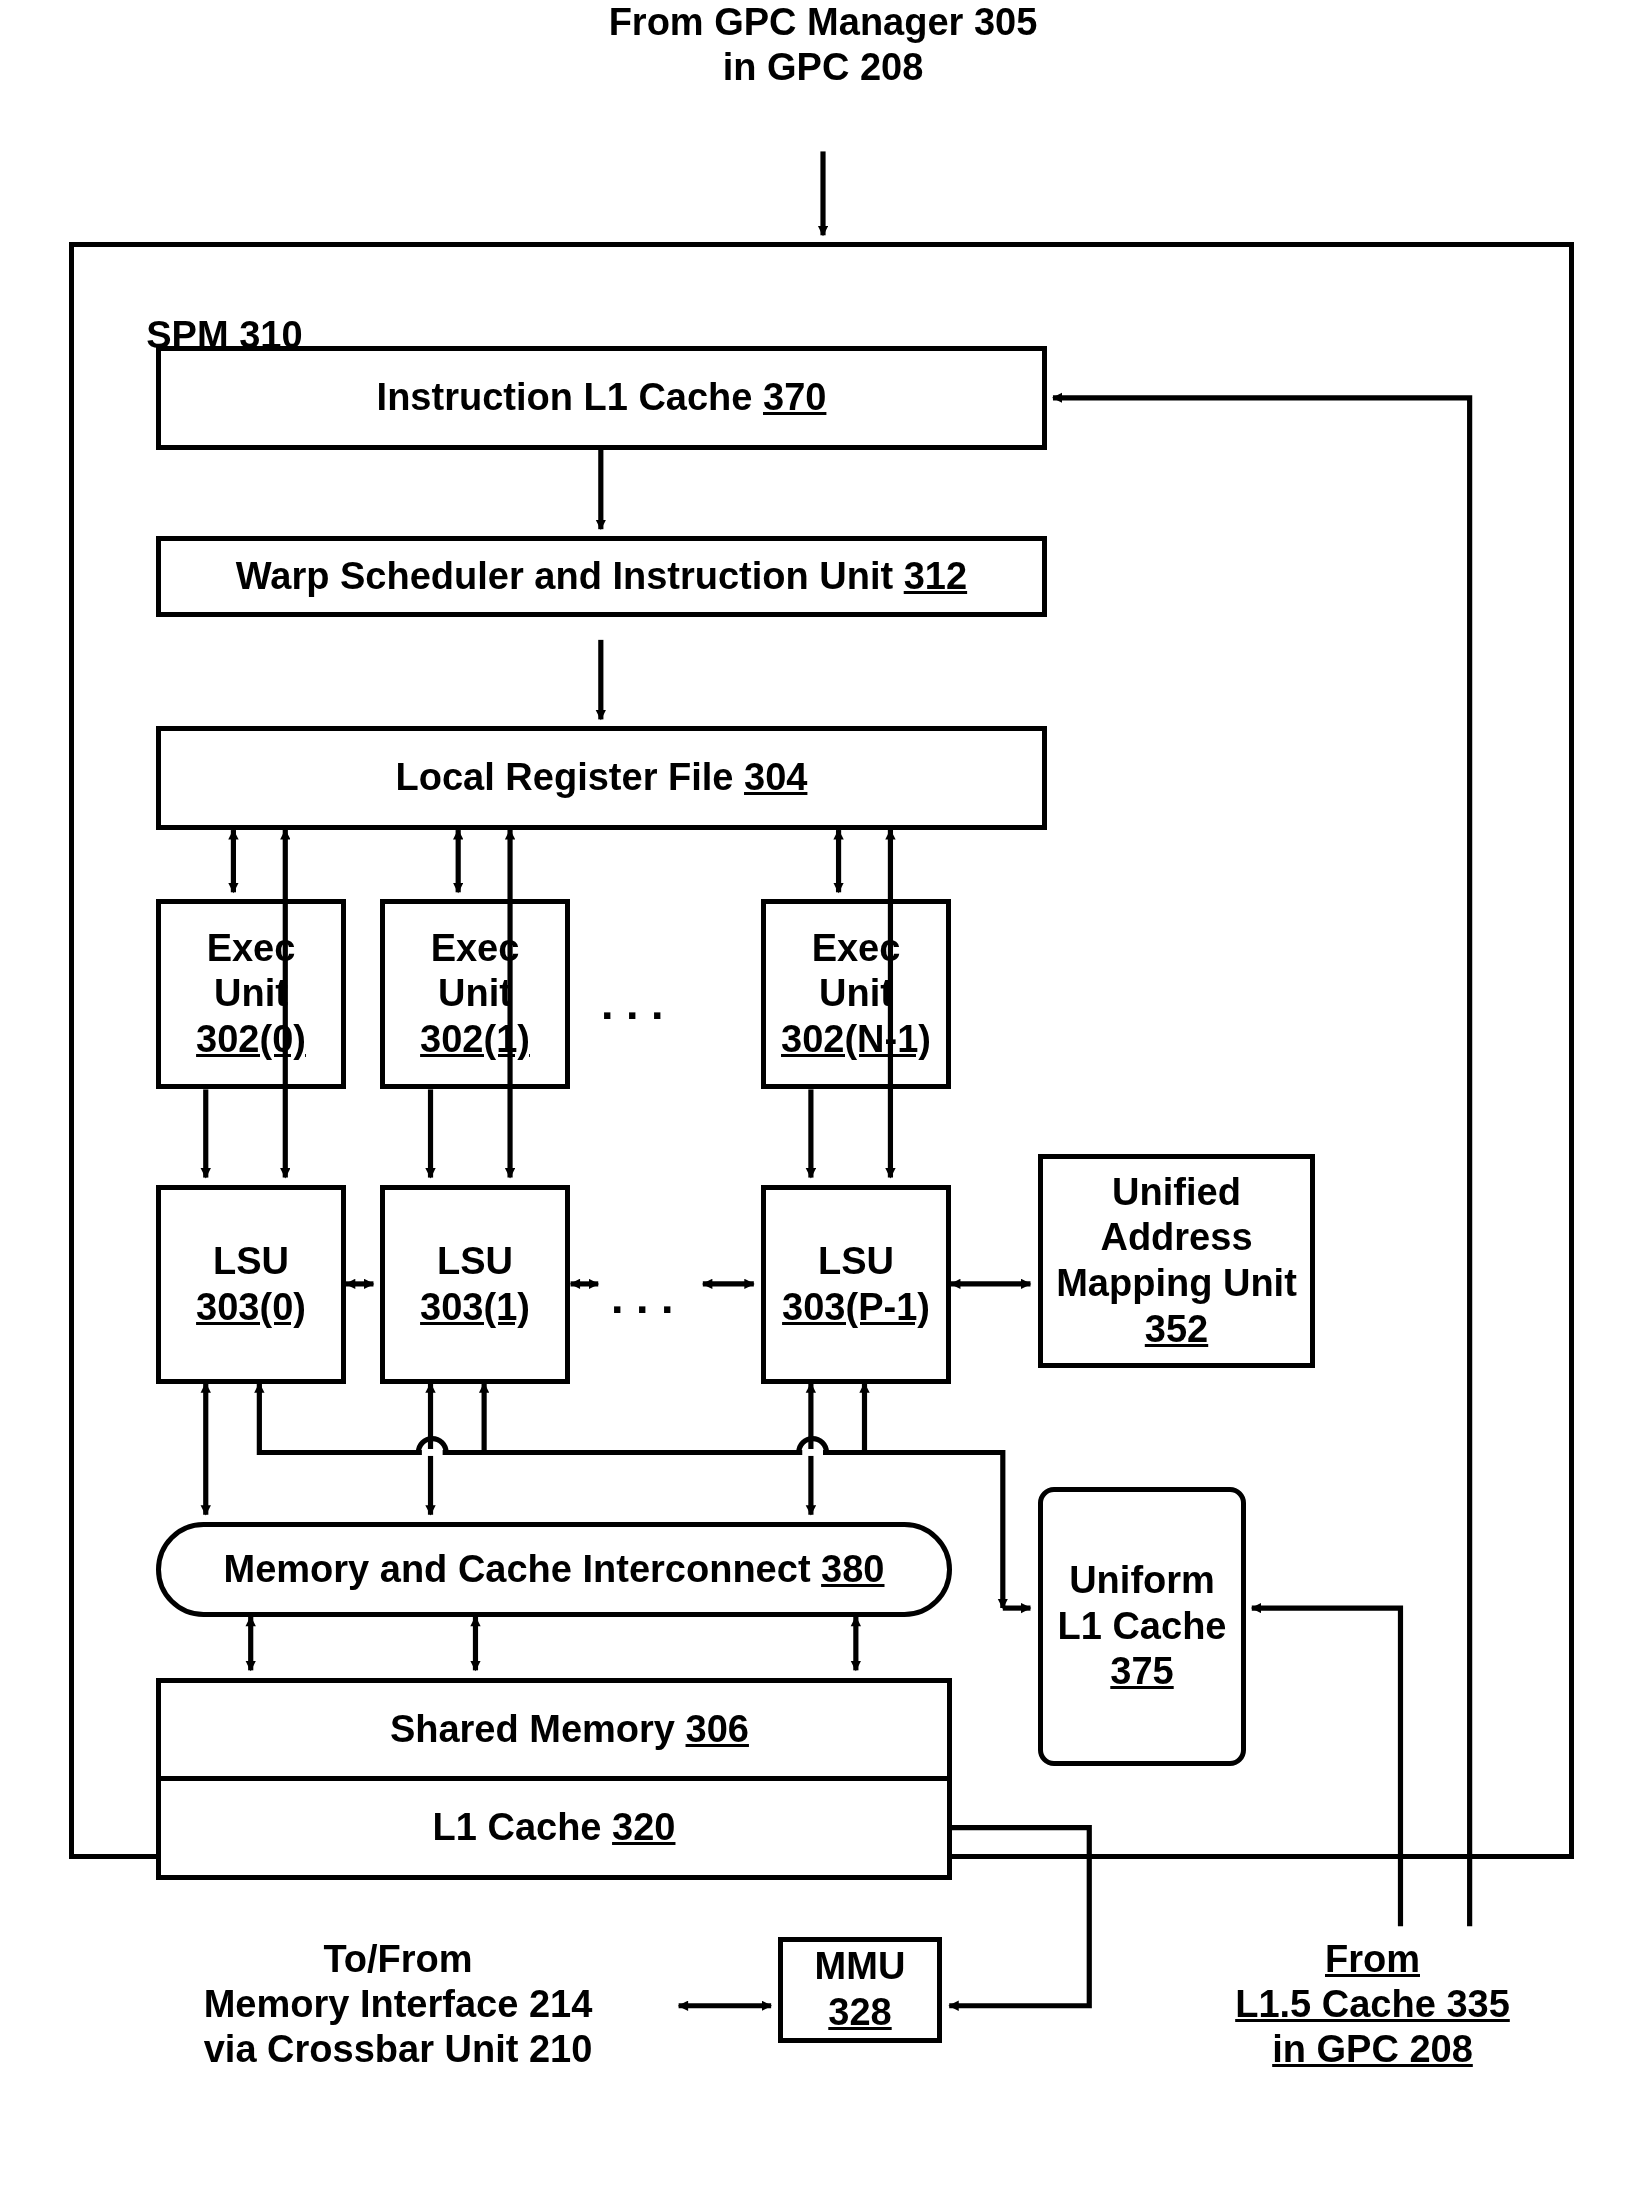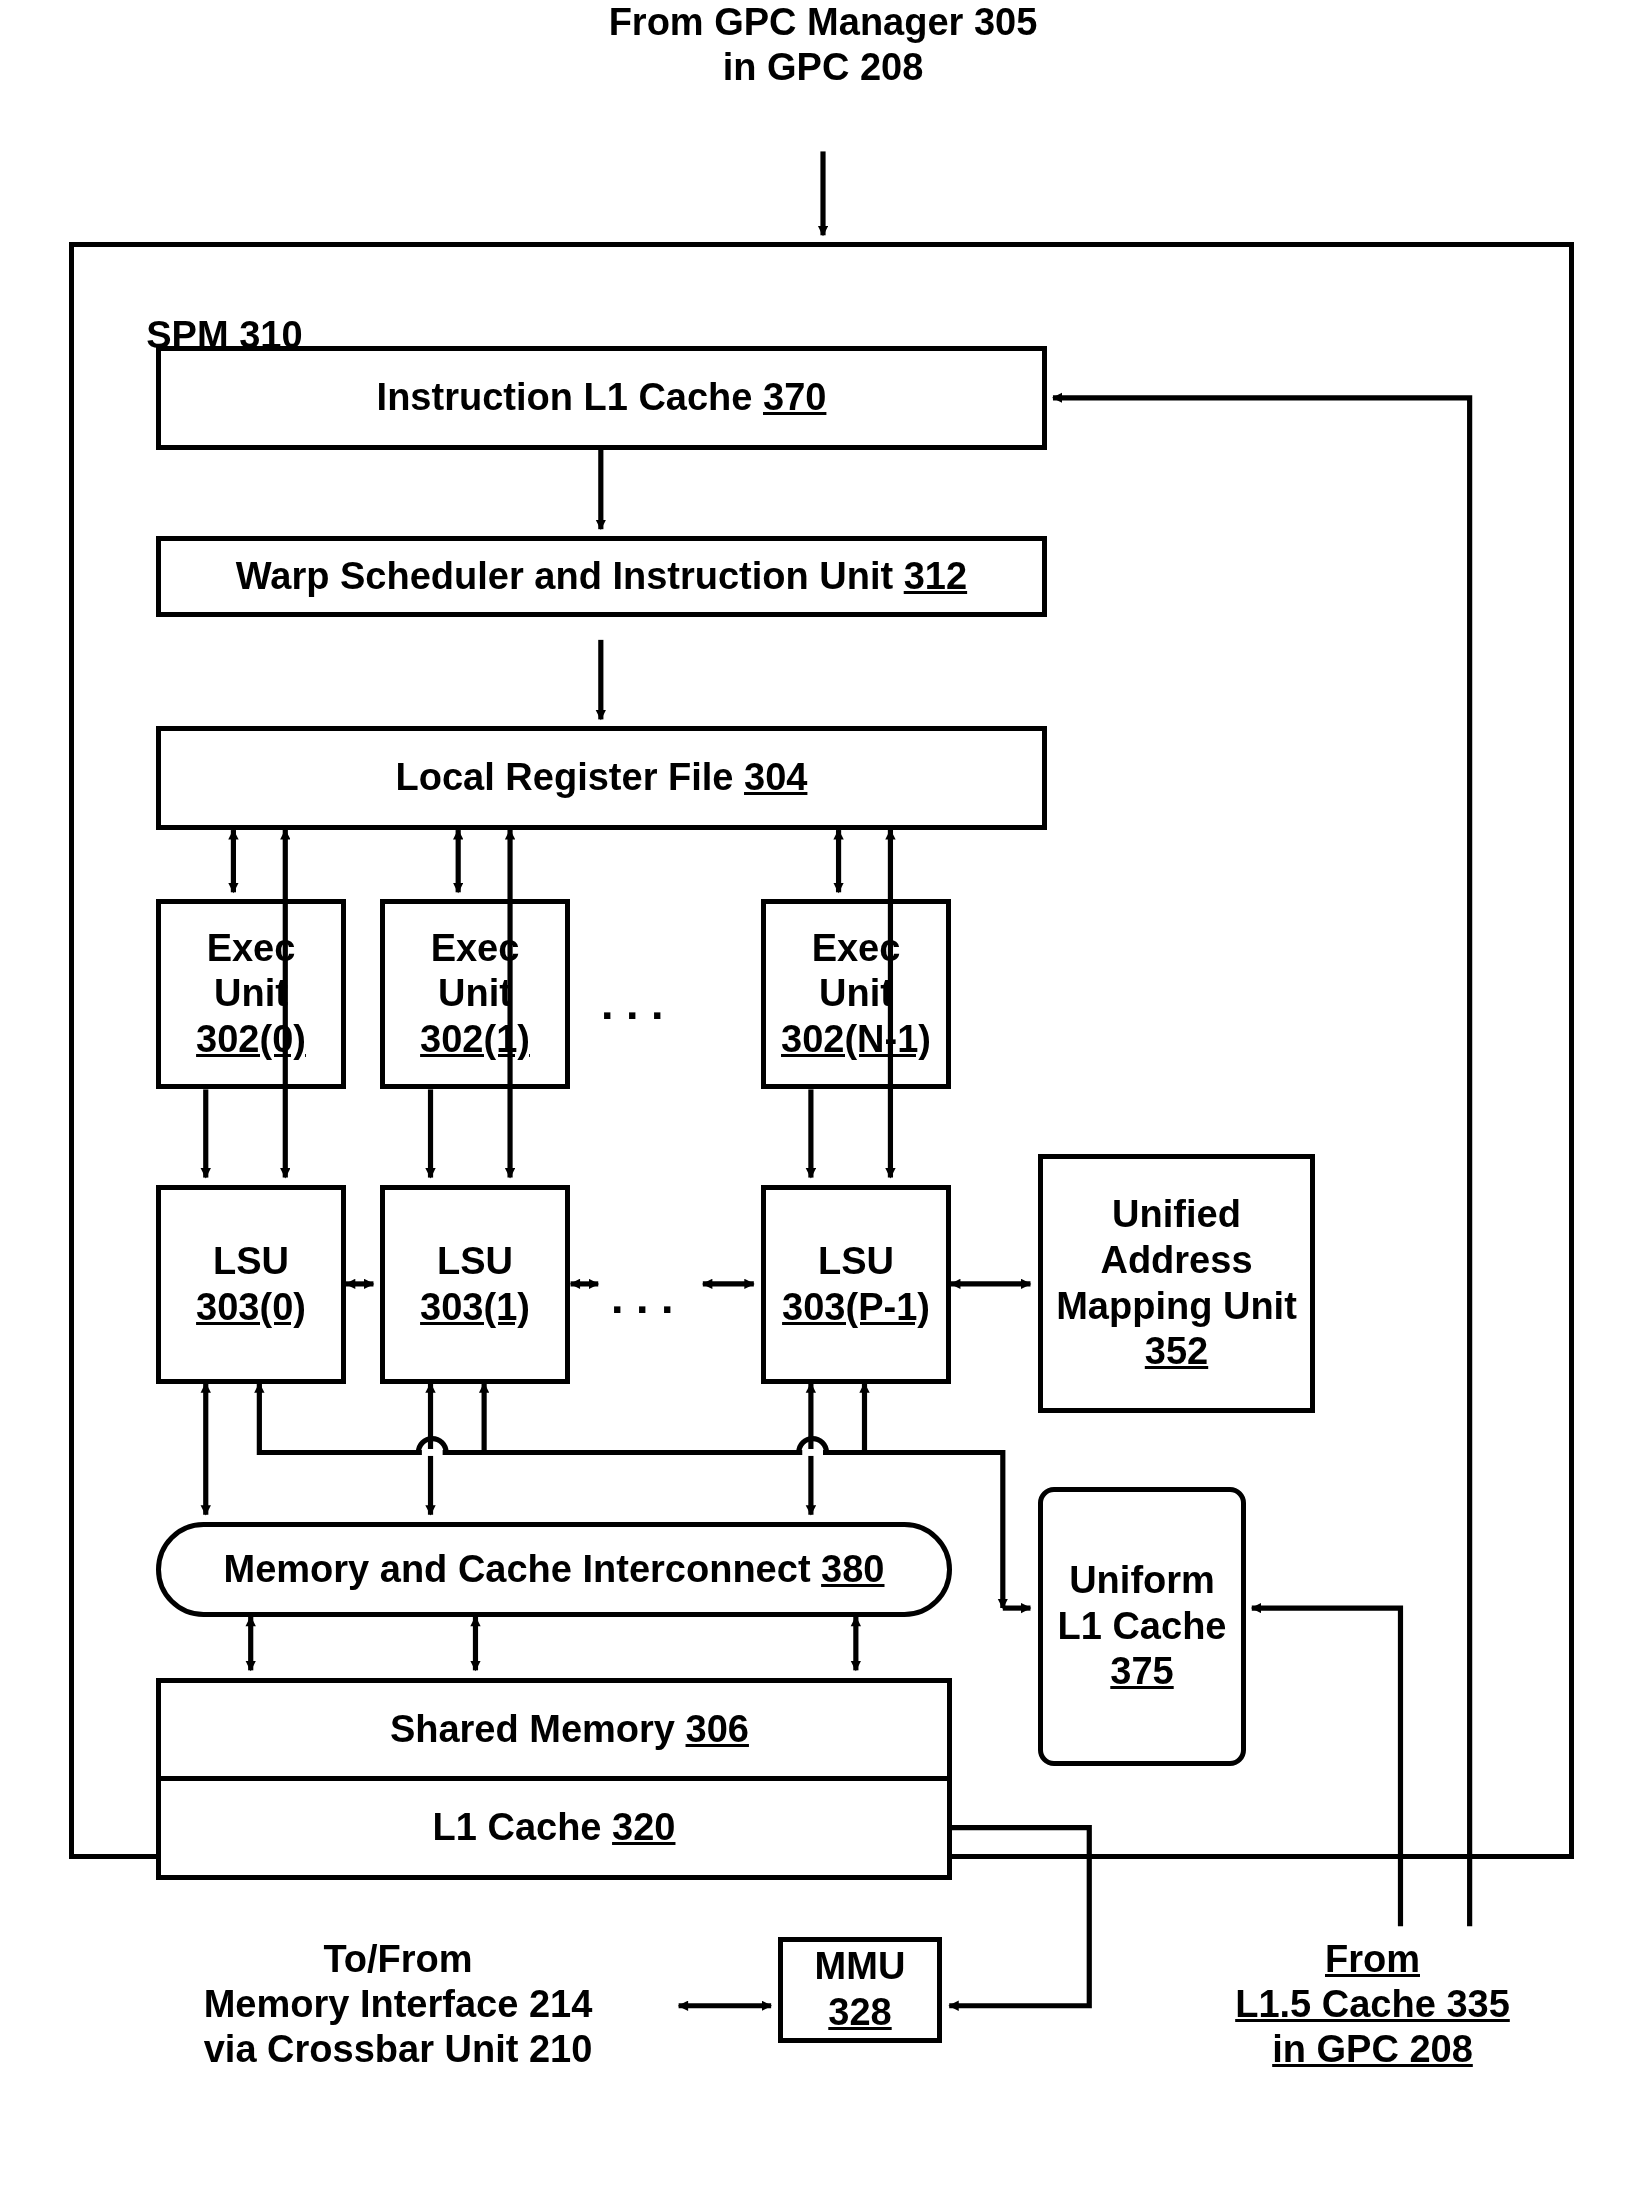--- a/index.html
+++ b/index.html
@@ -92,21 +92,21 @@
     <span><span>LSU</span><br><span class="u">303(0)</span></span>
   </div>
   <div class="box" style="left:380px; top:1185px; width:190px; height:199px;">
     <span><span>LSU</span><br><span class="u">303(1)</span></span>
   </div>
   <div class="lbl" style="left:611px; top:1271px; font-size:45px;">. . .</div>
   <div class="box" style="left:761px; top:1185px; width:190px; height:199px;">
     <span><span>LSU</span><br><span class="u">303(P-1)</span></span>
   </div>
 
-  <div class="box" style="left:1038px; top:1154px; width:277px; height:259px;">
+  <div class="box" style="left:1038px; top:1154px; width:277px; height:214px;">
     <span><span>Unified
 Address
 Mapping Unit</span><br><span class="u">352</span></span>
   </div>
 
   <div class="box rounded" style="left:156px; top:1522px; width:796px; height:95px;">
     <span><span>Memory and Cache Interconnect </span><span class="u">380</span></span>
   </div>
 
   <div class="box" style="left:1038px; top:1487px; width:208px; height:279px;border-radius:16px;">

